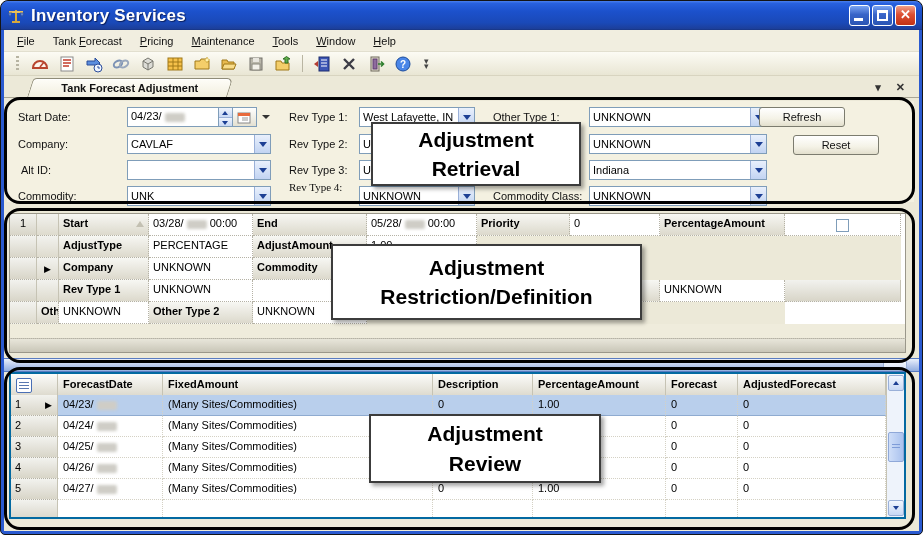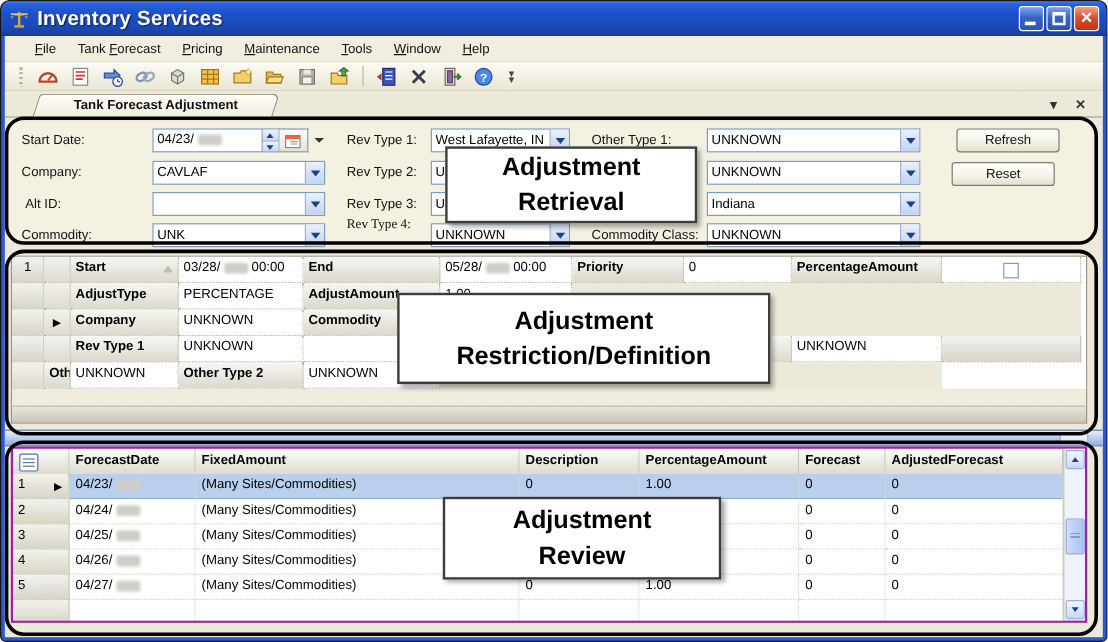--- a/index.html
+++ b/index.html
@@ -21,21 +21,21 @@
     font-size:12px; line-height:18px; text-align:center; font-weight:bold; position:relative; }
   .winbtn.close { background:linear-gradient(180deg,#f0a088,#dd4f33 45%,#c23214); }
   .winbtn .glyph-min { position:absolute; left:4px; bottom:4px; width:9px; height:3px; background:#fff; }
   .winbtn .glyph-max { position:absolute; left:4px; top:4px; width:11px; height:11px; border:2px solid #fff; border-top-width:3px; }
   .winbtn .glyph-x { font-size:13px; }
 
   
   #client { position:absolute; left:3px; right:3px; top:29px; bottom:3px; background:#ece9d8; overflow:hidden; }
 
   #menubar { position:absolute; left:0; top:0; right:0; height:22px; background:#f1eee0;
-    display:flex; align-items:center; gap:18px; padding-left:25px; border-bottom:1px solid #e2dfcf; }
+    display:flex; align-items:center; gap:18px; padding-left:13px; border-bottom:1px solid #e2dfcf; }
   .mi { color:#111; cursor:default; }
   .mi u { text-decoration:underline; }
 
   #toolbar { position:absolute; left:0; top:22px; right:0; height:24px;
     background:linear-gradient(180deg,#fcfbf4,#e9e6d4); border-bottom:1px solid #d8d4c0;
     display:flex; align-items:center; gap:7px; padding-left:12px; }
   #toolbar .grip { width:3px; height:16px; margin-right:4px;
     background:repeating-linear-gradient(180deg,#b7b4a2 0 2px,transparent 2px 4px); }
   .tbicon { width:20px; height:20px; display:flex; align-items:center; justify-content:center; }
   .tbsep { width:1px; height:17px; background:#b9b5a2; margin:0 2px; }
@@ -94,21 +94,21 @@
     background:linear-gradient(180deg,#e8e6da,#c9c6b8); border:1px solid #9a978a; border-top:1px dotted #b5b2a5; }
 
   
   #splitter { position:absolute; left:0; top:328px; width:100%; height:14px;
     background:linear-gradient(180deg,#eaf0fb,#b8c9ec 55%,#93aede); border-top:1px solid #5a7cc0; border-bottom:1px solid #5a7cc0; }
   #splitter .splitbtn { position:absolute; right:12px; top:1px; width:24px; height:11px;
     background:linear-gradient(180deg,#f6f9ff,#d4e0f6); border:1px solid #9ab0d8; border-radius:2px; }
 
   
   #review { position:absolute; left:5px; top:342px; width:897px; height:147px;
-    border:2px solid #a21caf; background:#fef9c3; }
+    border:2px solid #0369a1; background:#0369a1; }
   #review-inner { position:absolute; left:0; top:0; right:18px; bottom:0; overflow:hidden;
     display:grid; grid-template-columns:47px 105px 270px 100px 133px 72px 148px; grid-auto-rows:21px; }
   #review-inner > .hdr { height:22px; }
   .hdr { background:linear-gradient(180deg,#fcfcfa,#dedbcf); border-right:1px solid #c6c3b4; border-bottom:1px solid #a9a696;
     font-weight:bold; color:#000; padding:4px 5px; white-space:nowrap; overflow:hidden; }
   .rcell { border-right:1px dotted #d4d1c4; border-bottom:1px dotted #d4d1c4; padding:3px 5px; color:#000; white-space:nowrap; overflow:hidden; background:#fff; }
   .rnum { background:linear-gradient(180deg,#f2f2ee,#d8d5c8); border-right:1px solid #c6c3b4; border-bottom:1px dotted #b5b2a5; padding:3px 4px; color:#000; position:relative; }
   .rnum .rowptr { position:absolute; right:5px; top:5px; font-size:9px; }
   .sel { background:#b9cfec; border-bottom:1px solid #8fabd0; }
   .fieldchooser { width:16px; height:15px; border:1px solid #4a6fb5; background:#fff; border-radius:2px;
@@ -359,21 +359,21 @@
         </div>
       <div class="combo" style="left:582px;top:59px;width:178px;">
           <span class="cval">Indiana</span>
           <span class="cbtn"></span>
         </div>
       <div class="combo" style="left:582px;top:85px;width:178px;">
           <span class="cval">UNKNOWN</span>
           <span class="cbtn"></span>
         </div>
 
-      <div class="xpbtn" style="left:790px;top:6px;">Refresh</div>
+      <div class="xpbtn" style="left:752px;top:6px;">Refresh</div>
       <div class="xpbtn" style="left:786px;top:34px;">Reset</div>
     </div>
 
     <div id="defgrid">
 
       <div class="dcell dnum">1</div>
       <div class="dcell dind"></div>
       <div class="dcell dlabel"><span>Start</span><span class="sortasc"></span></div>
       <div class="dcell dval"><span>03/28/</span><span class="redact"></span> <span>00:00</span></div>
       <div class="dcell dlabel">End</div>

